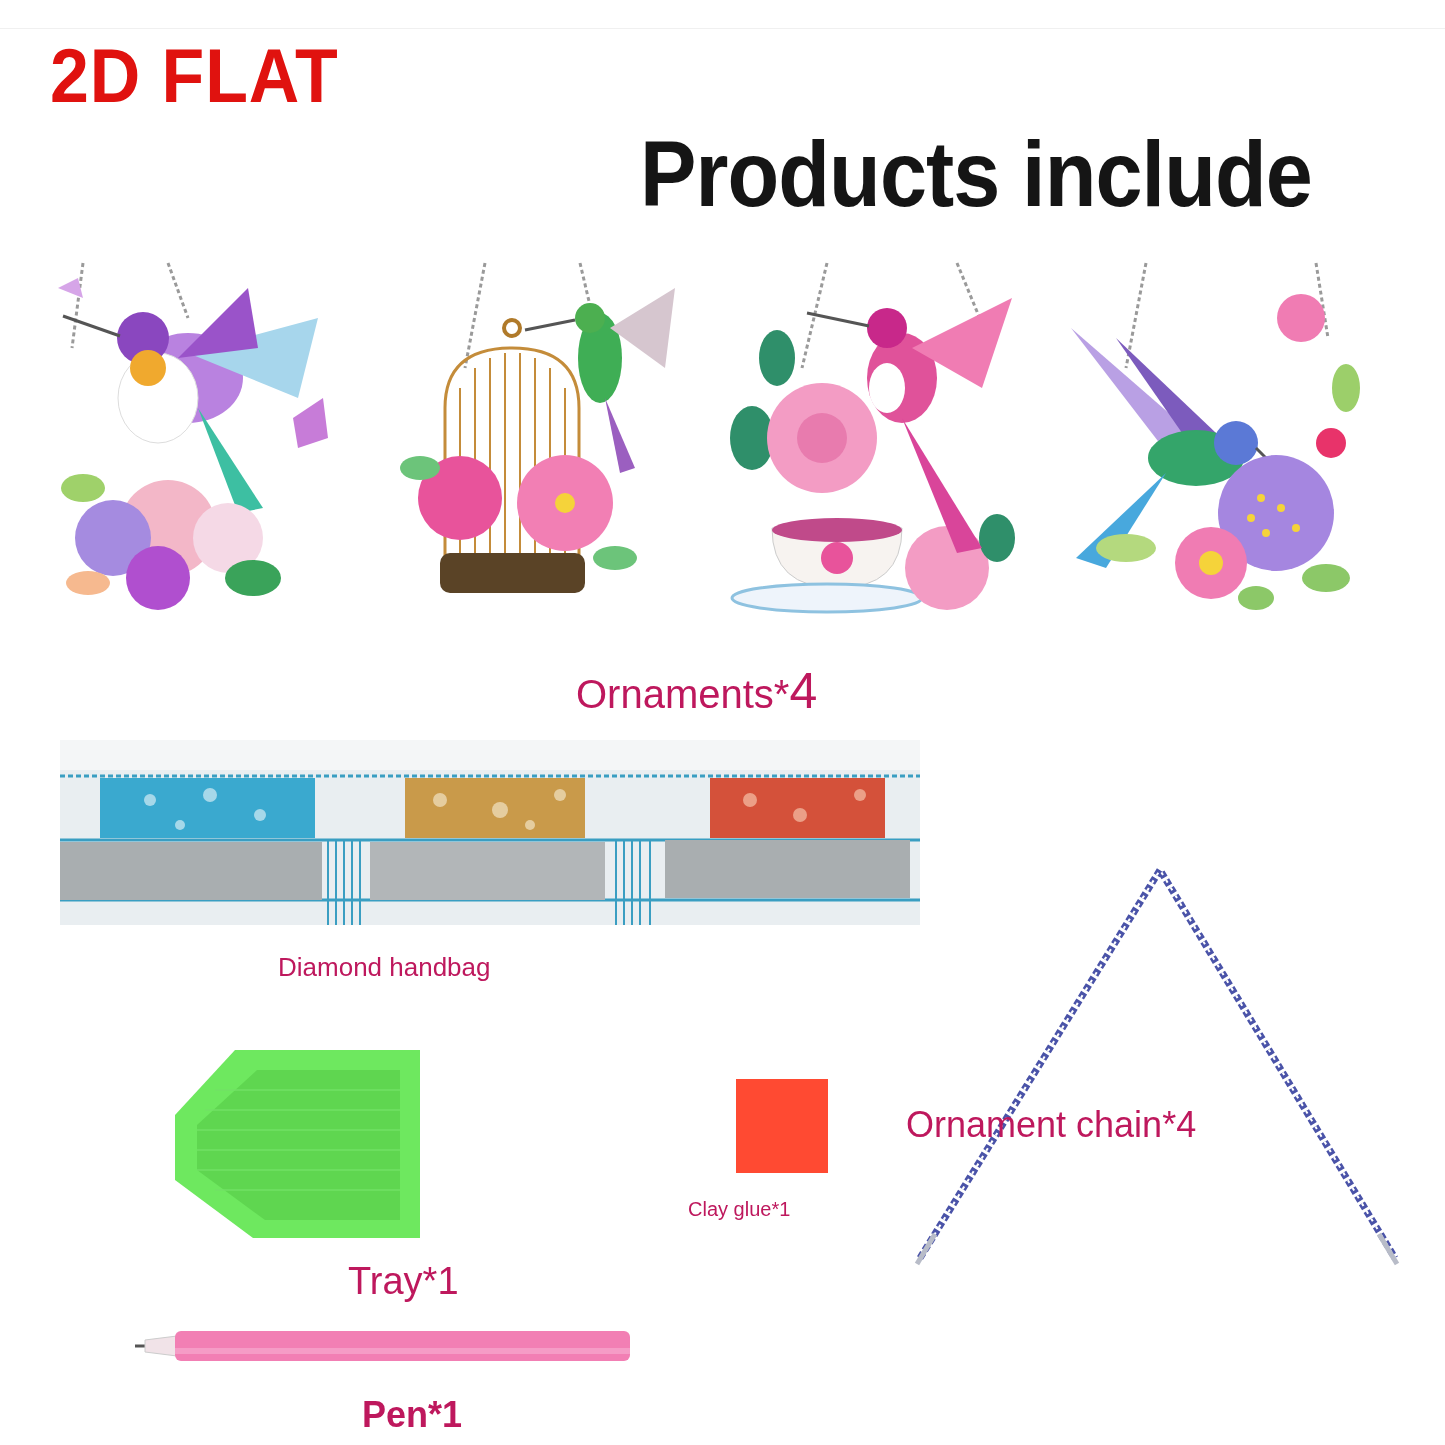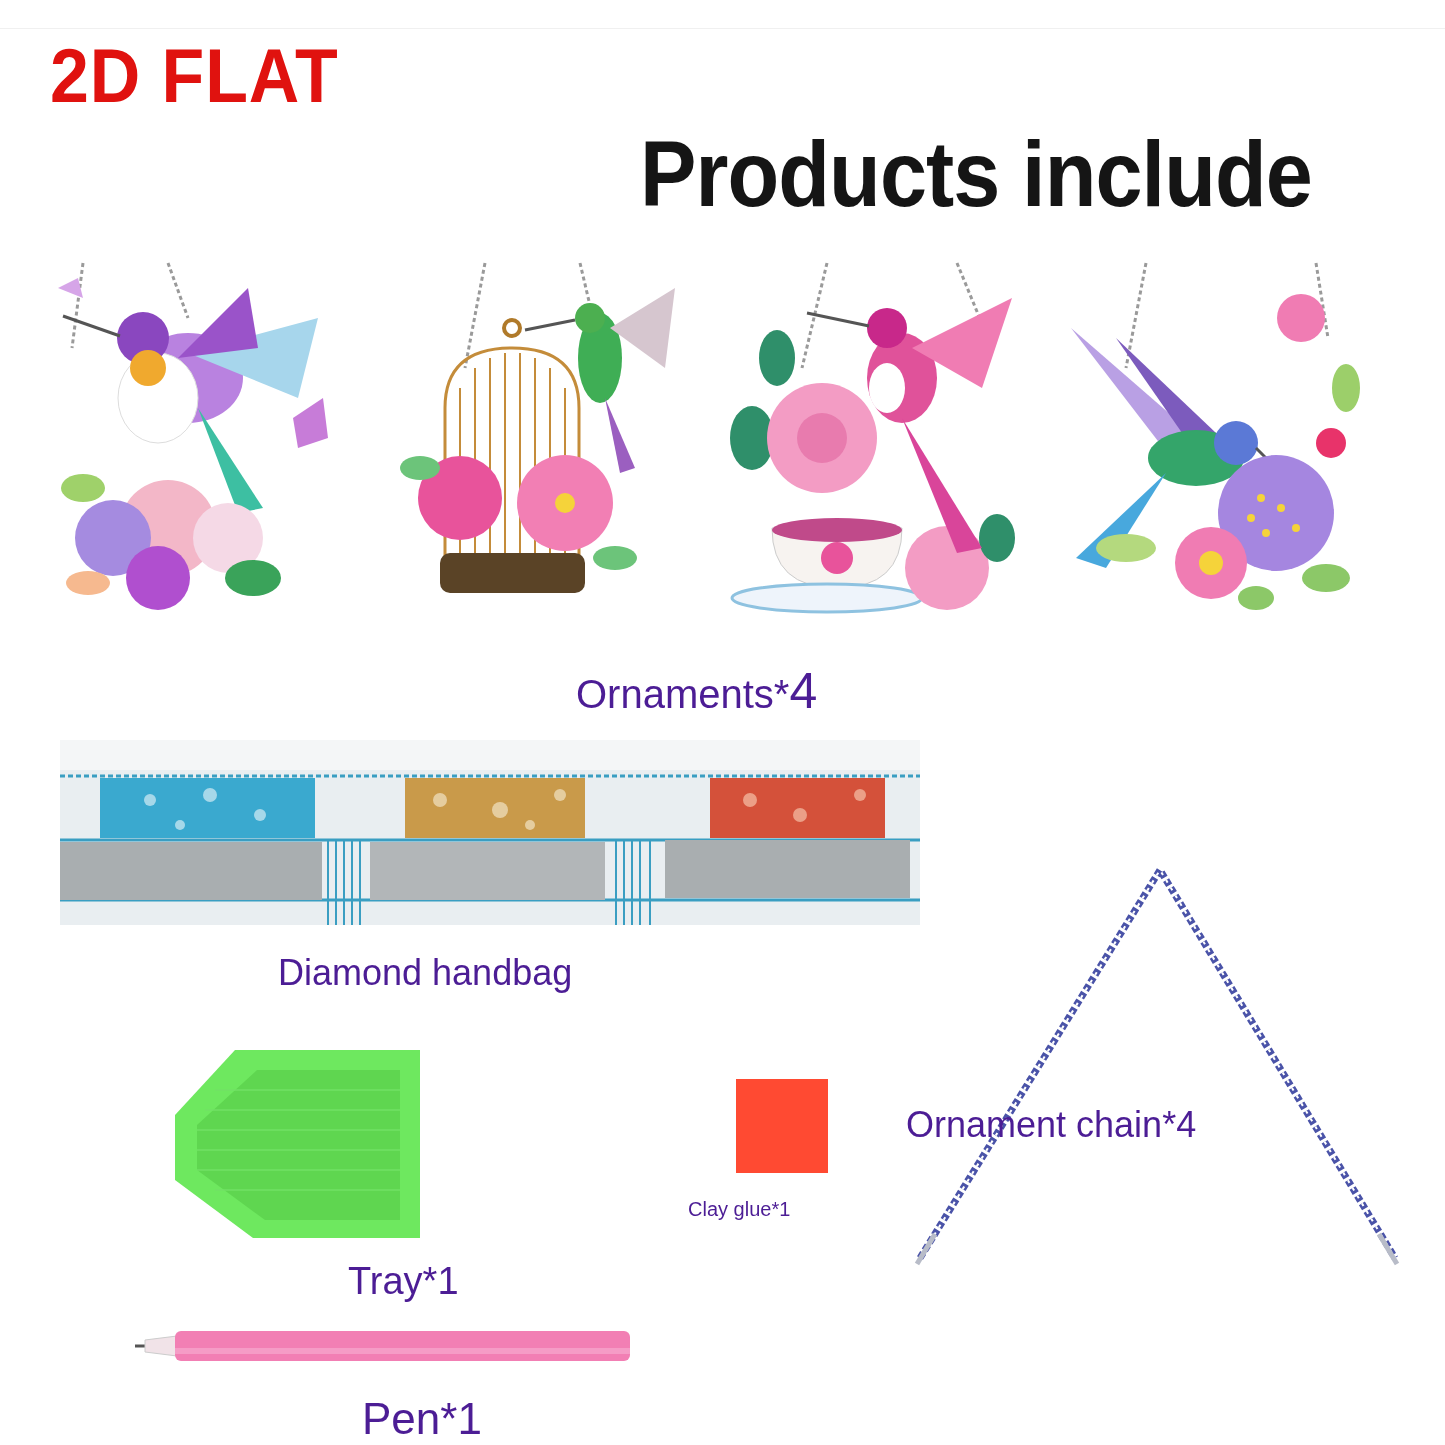--- a/index.html
+++ b/index.html
@@ -2,27 +2,27 @@
 <html><head>
 <meta charset="utf-8">
 <style>
   html, body { margin: 0; padding: 0; background: #ffffff; }
   body { width: 1445px; height: 1445px; position: relative; overflow: hidden; font-family: "Liberation Sans", sans-serif; }
   .abs { position: absolute; }
   .top-rule { left: 0; top: 28px; width: 1445px; height: 1px; background: #f0f0f0; }
   .badge { left: 50px; top: 38px; color: #e0120f; font-family: "Liberation Sans", sans-serif; font-weight: 700; font-size: 76px; letter-spacing: 1px; line-height: 1; transform: scaleX(0.92); transform-origin: left top; }
   .title { left: 640px; top: 128px; color: #151515; font-family: "Liberation Sans", sans-serif; font-weight: 700; font-size: 92px; line-height: 1; letter-spacing: -1px; transform: scaleX(0.92); transform-origin: left top; white-space: nowrap; }
   .ornament { width: 300px; height: 360px; }
-  .label { color: #4c1d95; font-family: "Liberation Sans", sans-serif; white-space: nowrap; }
+  .label { color: #be185d; font-family: "Liberation Sans", sans-serif; white-space: nowrap; }
   .lbl-orn { left: 576px; top: 662px; font-size: 40px; }
   .lbl-orn .num { font-size: 50px; }
-  .lbl-bag { left: 278px; top: 952px; font-size: 36px; }
+  .lbl-bag { left: 278px; top: 952px; font-size: 26px; }
   .lbl-tray { left: 348px; top: 1260px; font-size: 38px; }
   .lbl-clay { left: 688px; top: 1198px; font-size: 20px; }
-  .lbl-pen { left: 362px; top: 1394px; font-size: 44px; }
+  .lbl-pen { left: 362px; top: 1394px; font-size: 36px; font-weight: bold; }
   .lbl-chain { left: 906px; top: 1104px; font-size: 36px; }
 </style>
 </head>
 <body>
 
 <div class="abs top-rule"></div>
 
 <div class="abs badge">2D FLAT</div>
 <div class="abs title">Products include</div>
 

